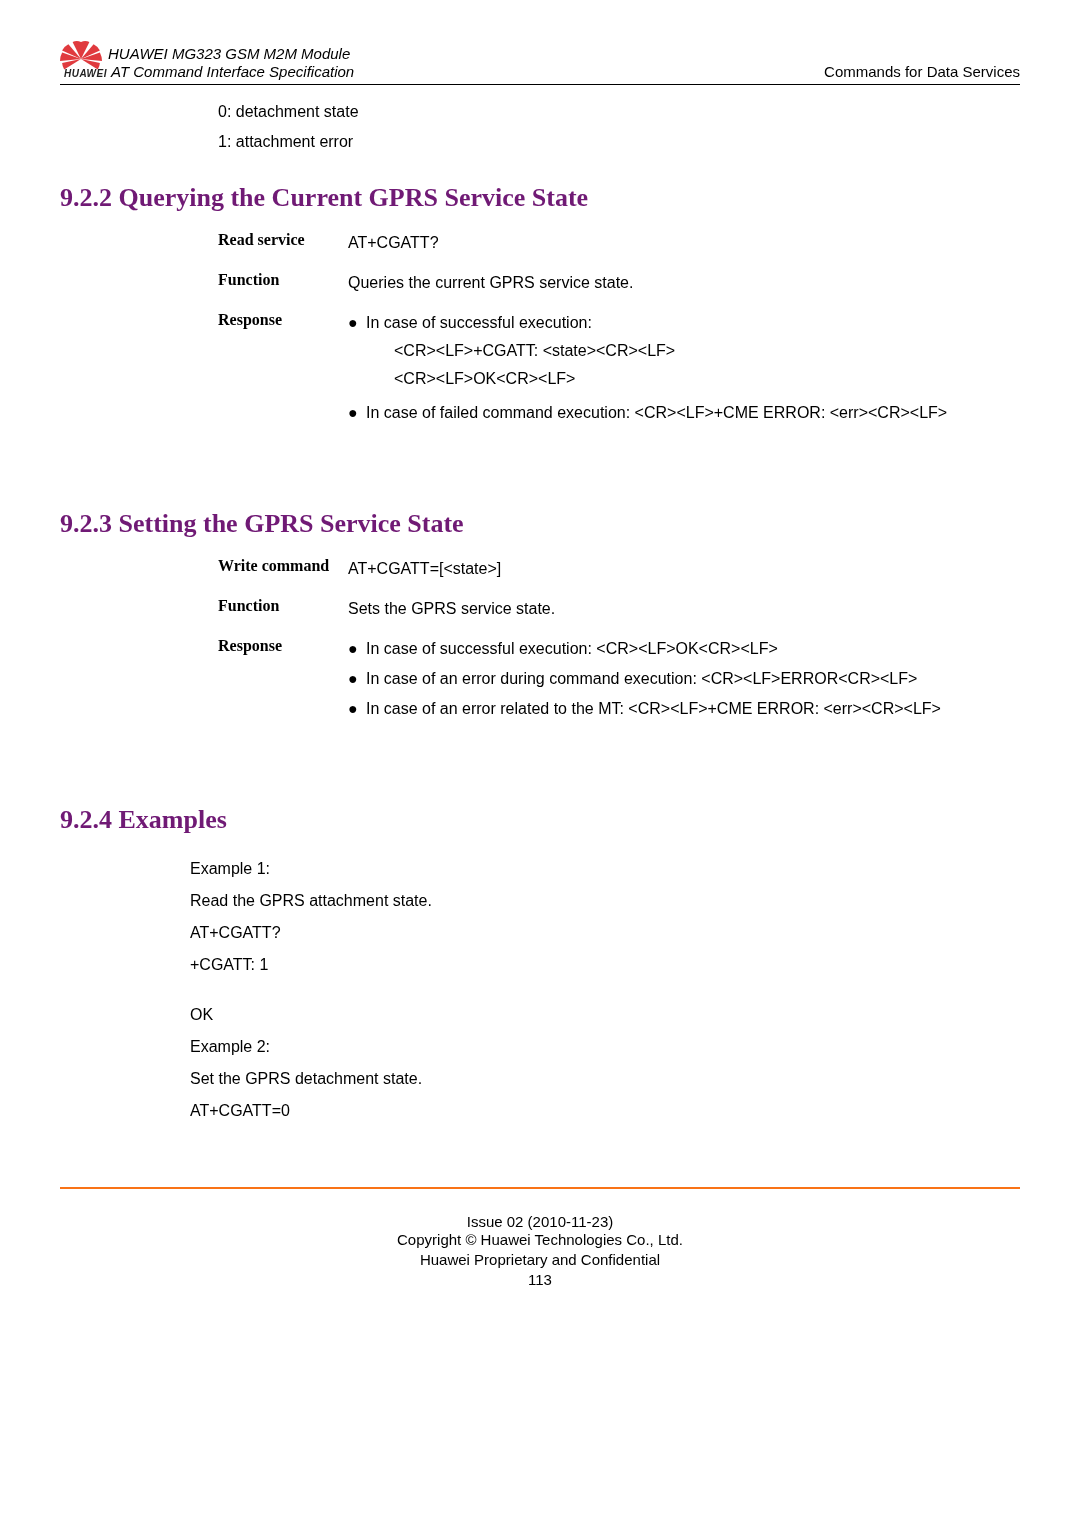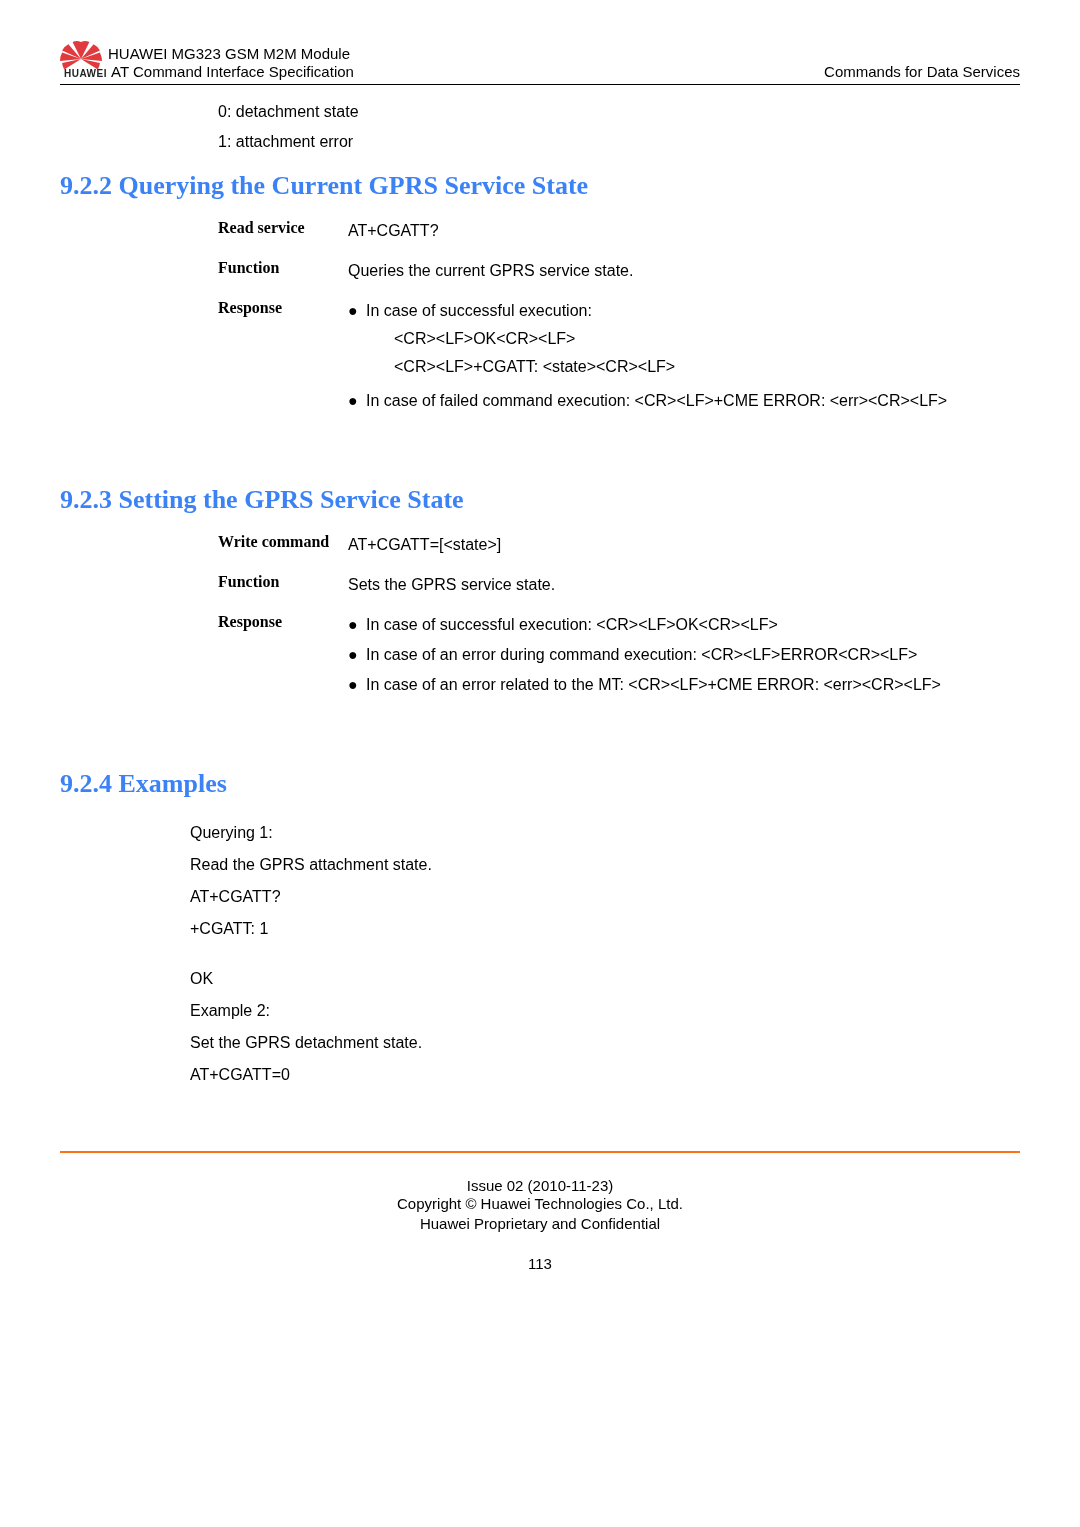--- a/index.html
+++ b/index.html
@@ -35,23 +35,23 @@
     align-self: flex-end;
     padding-bottom: 2px;
   }
   .body-text {
     font-size: 16px;
     margin-left: 158px;
   }
   .h2 {
     font-family: "Book Antiqua", Palatino, "Palatino Linotype", serif;
     font-weight: bold;
-    color: #3b82f6;
+    color: #701a75;
     font-size: 26px;
-    margin: 20px 0 18px 0;
+    margin: 32px 0 18px 0;
   }
   .def-table {
     margin-left: 158px;
     font-size: 16px;
   }
   .def-row {
     display: flex;
     margin-bottom: 16px;
     align-items: flex-start;
   }
@@ -111,21 +111,20 @@
   .footer-left {
     flex: 0 0 auto;
   }
   .footer-center {
     flex: 1;
     text-align: center;
     line-height: 1.35;
   }
   .footer-right {
     flex: 0 0 auto;
-    margin-top: 20px;
   }
   .gap-12 { height: 12px; }
   .gap-18 { height: 18px; }
   .gap-30 { height: 30px; }
 </style>
 </head>
 <body>
 
 <div class="page">
 
@@ -137,21 +136,21 @@
           <path d="M20 18 L28 2 Q24 0 20 2 Z"></path>
           <path d="M20 18 L2 10 Q4 6 8 4 Z"></path>
           <path d="M20 18 L38 10 Q36 6 32 4 Z"></path>
           <path d="M20 18 L0 20 Q0 16 2 12 Z"></path>
           <path d="M20 18 L40 20 Q40 16 38 12 Z"></path>
           <path d="M20 18 L4 28 Q2 24 2 22 Z"></path>
           <path d="M20 18 L36 28 Q38 24 38 22 Z"></path>
         </g>
       </svg>
     </div>
-    <div style="display:flex;flex-direction:row;">
+    <div style="display:flex;flex-direction:row;font-style:italic;">
       <div style="height:4px"></div>
       <div class="header-text">
         <div>HUAWEI MG323 GSM M2M Module</div>
         <div style="display:flex;align-items:baseline;">
           <span style="font-size:10px;font-weight:bold;letter-spacing:0.5px;margin-left:-44px;margin-right:4px;color:#222">HUAWEI</span>
           <span>AT Command Interface Specification</span>
         </div>
       </div>
     </div>
     <div style="flex:1"></div>
@@ -175,22 +174,22 @@
       <div class="def-label">Function</div>
       <div class="def-content">Queries the current GPRS service state.</div>
     </div>
     <div class="def-row">
       <div class="def-label">Response</div>
       <div class="def-content">
         <div class="bullet-item">
           <div class="bullet-dot">●</div>
           <div class="bullet-text">
             <div>In case of successful execution:</div>
+            <div class="sub-indent">&lt;CR&gt;&lt;LF&gt;+CGATT: &lt;state&gt;&lt;CR&gt;&lt;LF&gt;</div>
             <div class="sub-indent">&lt;CR&gt;&lt;LF&gt;OK&lt;CR&gt;&lt;LF&gt;</div>
-            <div class="sub-indent">&lt;CR&gt;&lt;LF&gt;+CGATT: &lt;state&gt;&lt;CR&gt;&lt;LF&gt;</div>
           </div>
         </div>
         <div class="bullet-item">
           <div class="bullet-dot">●</div>
           <div class="bullet-text">In case of failed command execution: &lt;CR&gt;&lt;LF&gt;+CME ERROR: &lt;err&gt;&lt;CR&gt;&lt;LF&gt;</div>
         </div>
       </div>
     </div>
   </div>
 
@@ -225,21 +224,21 @@
       </div>
     </div>
   </div>
 
 
   <div class="gap-30"></div>
 
   <div class="h2">9.2.4 Examples</div>
 
   <div class="example-block">
-    <div>Querying 1:</div>
+    <div>Example 1:</div>
     <div>Read the GPRS attachment state.</div>
     <div>AT+CGATT?</div>
     <div>+CGATT: 1</div>
     <div class="gap-18"></div>
     <div>OK</div>
     <div>Example 2:</div>
     <div>Set the GPRS detachment state.</div>
     <div>AT+CGATT=0</div>
   </div>
 

